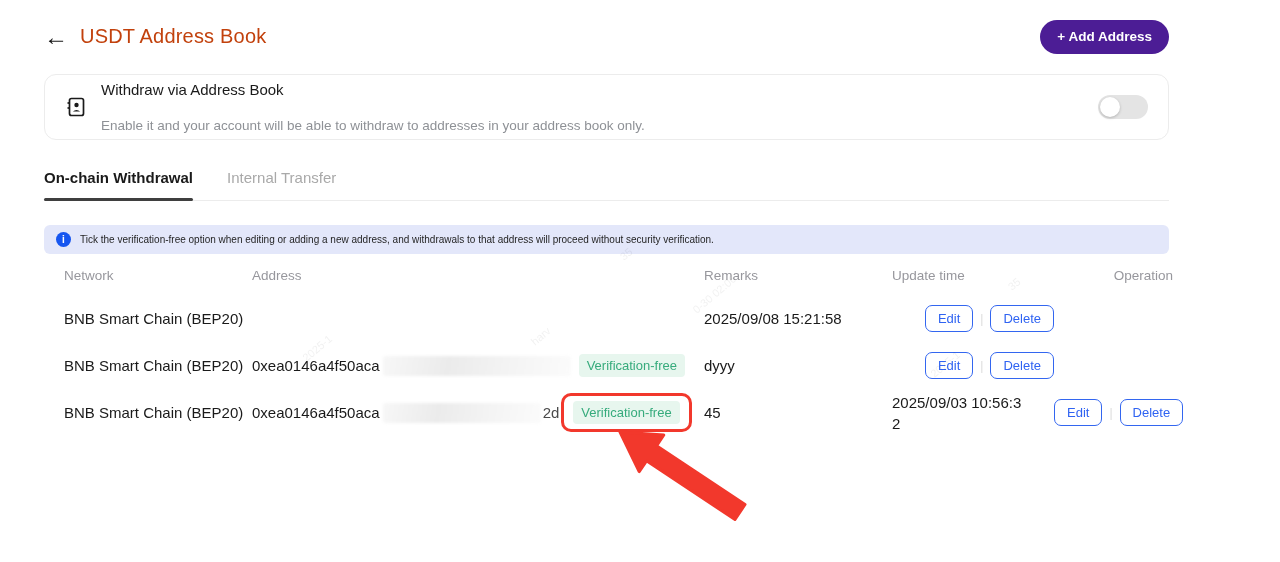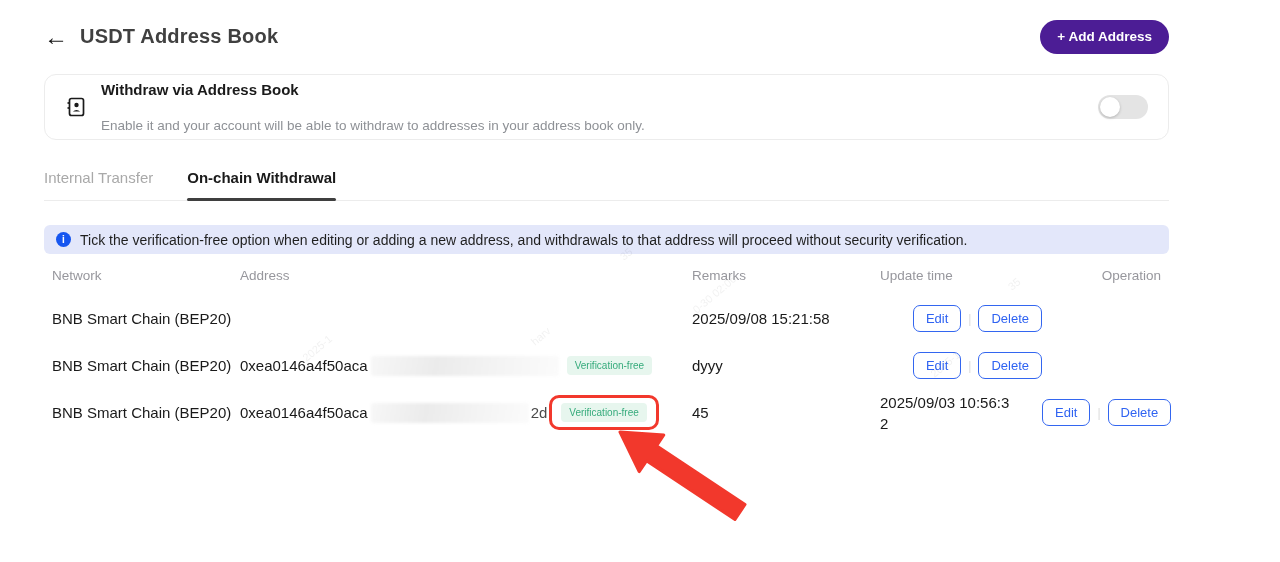--- a/index.html
+++ b/index.html
@@ -4,64 +4,64 @@
 <style>
   * { margin:0; padding:0; box-sizing:border-box; }
   html,body { background:#fff; }
   .canvas {
     position:relative; width:1280px; height:562px; background:#ffffff;
     font-family:"Liberation Sans", sans-serif; color:#1a1a1a; overflow:hidden;
   }
   
   .page-header { position:absolute; left:44px; top:20px; width:1125px; display:flex; align-items:center; }
   .back-arrow { font-size:24px; line-height:1; margin-right:12px; cursor:pointer; color:#111; font-weight:400; }
-  .page-title { font-size:20px; font-weight:700; color:#404040; letter-spacing:.2px; }
+  .page-title { font-size:20px; font-weight:400; color:#c2410c; letter-spacing:.2px; }
   .add-btn {
     margin-left:auto; background:#4c1d95; color:#fff; font-size:13.5px; font-weight:700;
     border:none; border-radius:17px; padding:10px 17px; cursor:pointer; line-height:1;
   }
   
   .card {
     position:absolute; left:44px; top:74px; width:1125px; height:66px;
     border:1px solid #ececec; border-radius:12px; display:flex; align-items:center; padding:0 20px;
   }
   .card-icon { width:22px; height:22px; flex:0 0 22px; }
   .card-text { margin-left:14px; }
-  .card-title { font-size:15px; font-weight:700; color:#1a1a1a; }
+  .card-title { font-size:15px; font-weight:400; color:#1a1a1a; }
   .card-desc { font-size:13.5px; color:#8e9196; margin-top:20px; }
   .toggle { margin-left:auto; width:50px; height:24px; border-radius:12px; background:#e4e4e4; position:relative; cursor:pointer; }
   .toggle-knob { position:absolute; left:2px; top:2px; width:20px; height:20px; border-radius:50%; background:#fff; box-shadow:0 1px 3px rgba(0,0,0,.22); }
   
   .tabs { position:absolute; left:44px; top:163px; width:1125px; display:flex; gap:34px; border-bottom:1px solid #ececec; }
   .tab { position:relative; font-size:15px; padding:6px 0 14px; cursor:pointer; color:#a9a9a9; }
   .tab.active { color:#1a1a1a; font-weight:600; }
   .tab.active::after { content:""; position:absolute; left:0; right:0; bottom:-1px; height:3px; background:#3f3f3f; border-radius:2px; }
   
   .banner {
     position:absolute; left:44px; top:225px; width:1125px; height:29px;
     background:#e3e7fa; border-radius:6px; display:flex; align-items:center; padding:0 12px; gap:9px;
   }
   .info-icon {
     width:15px; height:15px; flex:0 0 15px; border-radius:50%; background:#1656f0; color:#fff;
     font-size:10px; font-weight:700; display:flex; align-items:center; justify-content:center; font-style:normal;
   }
-  .banner-text { font-size:14px; color:#1f1f1f;text-align:center; }
+  .banner-text { font-size:10px; color:#1f1f1f;text-align:center; }
   
-  .table { position:absolute; left:44px; top:262px; width:1125px; }
+  .table { position:absolute; left:56px; top:262px; width:1125px; }
   .thead, .trow { display:grid; grid-template-columns:188px 452px 188px 162px 1fr; align-items:center; padding:0 8px; }
   .thead { color:#97979d; font-size:13.5px; padding-top:6px; padding-bottom:12px; }
   .thead .col-op { text-align:right; }
   .trow { font-size:15px; min-height:47px; }
   .cell-addr { display:flex; align-items:center; }
   .addr-blur { height:20px; border-radius:3px; margin-left:3px;
     background:linear-gradient(100deg,#f7f7f7 0%,#ebebeb 35%,#f3f3f3 65%,#fbfbfb 100%);
     filter:blur(1.5px); }
   .bw1 { width:208px; } .bw2 { width:188px; } .bw3 { width:158px; }
   .addr-tail { color:#4a4a4a; margin-left:2px; }
-  .badge { background:#e7f6ee; color:#36ab7c; font-size:10px; padding:4px 8px; border-radius:4px; white-space:nowrap; margin-left:8px; }
+  .badge { background:#e7f6ee; color:#36ab7c; font-size:13px; padding:4px 8px; border-radius:4px; white-space:nowrap; margin-left:8px; }
   .red-box { display:inline-flex; border:3px solid #f2382c; border-radius:10px; padding:5px 9px; margin-left:2px; }
   .red-box .badge { margin-left:0; }
   .cell-time { line-height:21px; }
   .cell-op { display:flex; justify-content:flex-end; align-items:center; gap:7px; }
   .op-btn { background:#fff; border:1px solid #3366f0; color:#2f63f2; font-size:13px; border-radius:7px; padding:5px 12px; cursor:pointer; font-family:inherit;text-align:right; }
   .op-sep { color:#dcdcdc; font-size:12px; }
   
   .anno-arrow { position:absolute; left:602px; top:426px; width:150px; height:95px; pointer-events:none; }
   
   .wm { position:absolute; font-size:11px; color:rgba(60,60,60,.07); transform:rotate(-40deg); pointer-events:none; white-space:nowrap; }
@@ -90,22 +90,22 @@
     <div class="card-text">
       <div class="card-title">Withdraw via Address Book</div>
       <div class="card-desc">Enable it and your account will be able to withdraw to addresses in your address book only.</div>
     </div>
     <div class="toggle">
       <div class="toggle-knob"></div>
     </div>
   </div>
 
   <div class="tabs">
+    <div class="tab active">On-chain Withdrawal</div>
     <div class="tab">Internal Transfer</div>
-    <div class="tab active">On-chain Withdrawal</div>
   </div>
 
   <div class="banner">
     <i class="info-icon">i</i>
     <span class="banner-text">Tick the verification-free option when editing or adding a new address, and withdrawals to that address will proceed without security verification.</span>
   </div>
 
   <div class="table">
     <div class="thead">
       <div>Network</div>

